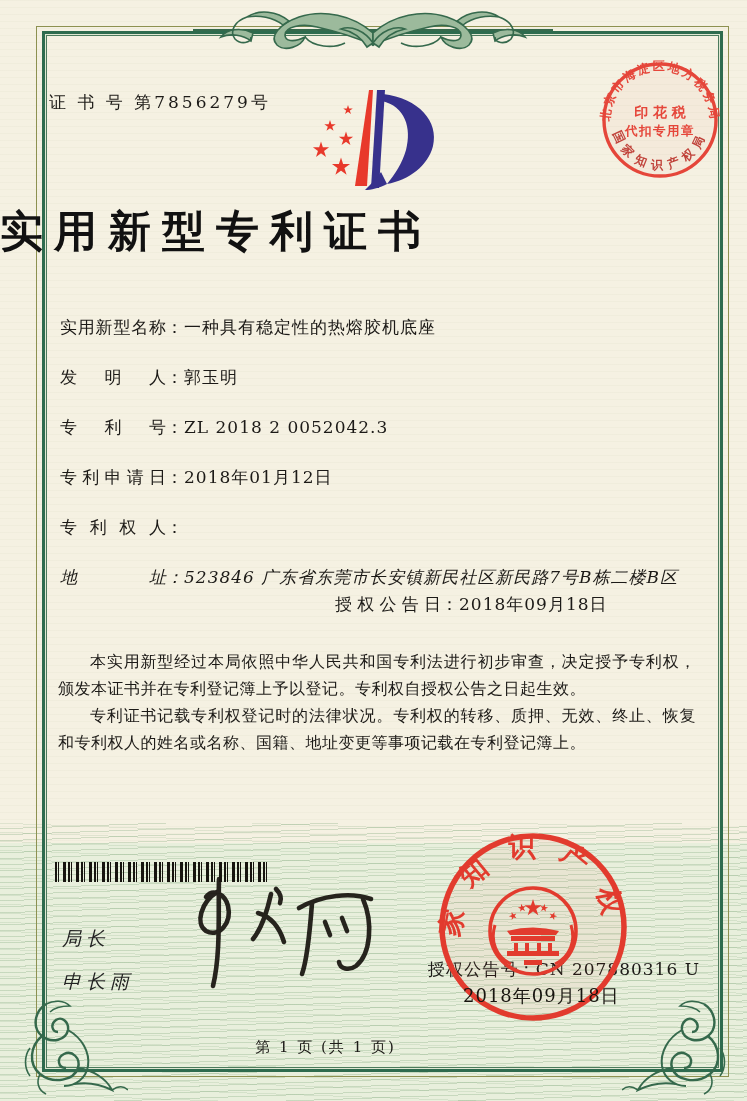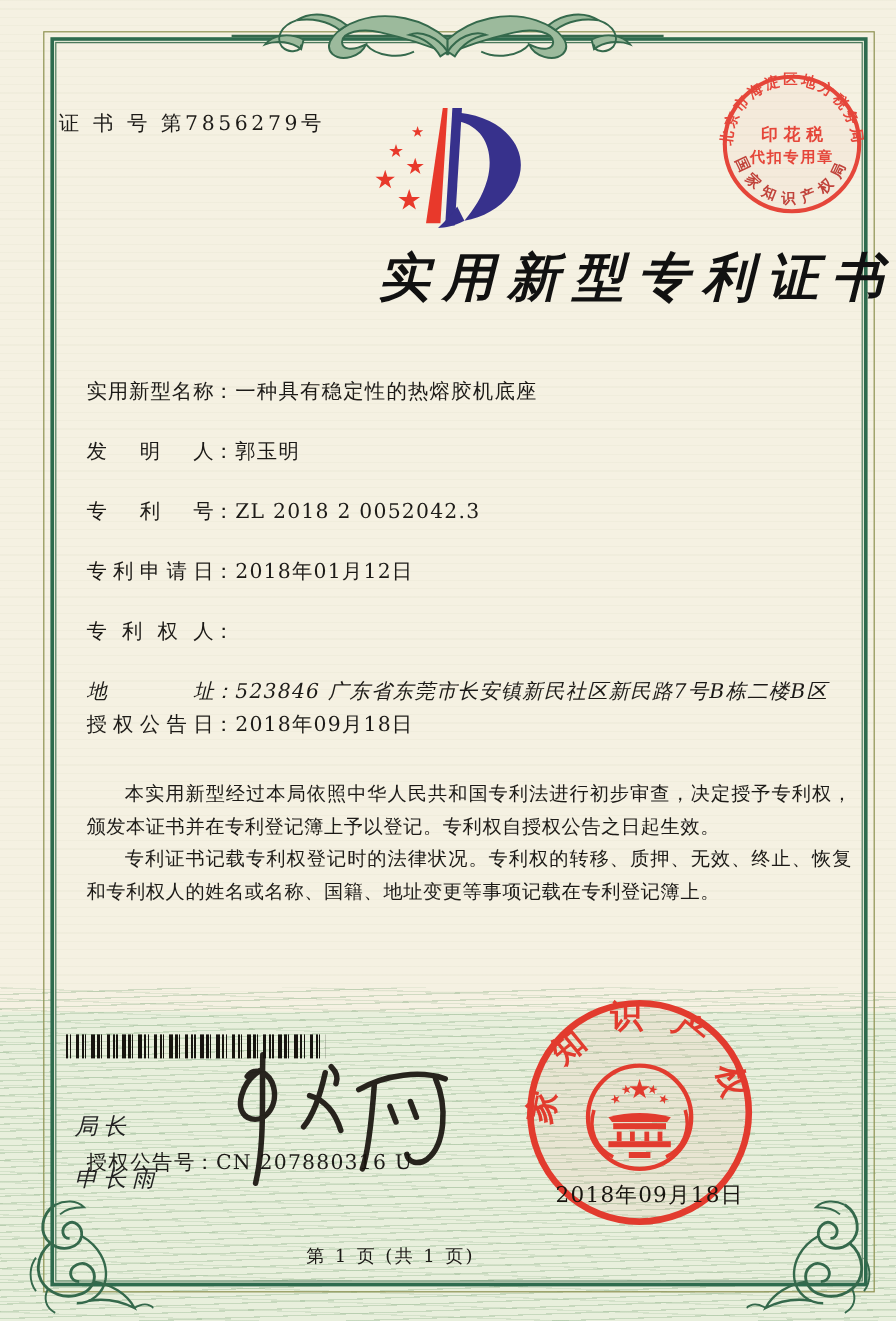--- a/index.html
+++ b/index.html
@@ -27,36 +27,36 @@
       repeating-linear-gradient(178deg, rgba(122,164,118,.30) 0 1px, transparent 1px 6px),
       repeating-linear-gradient(182deg, rgba(122,164,118,.18) 0 1px, transparent 1px 9px);
   }
   
   .frame-outer{position:absolute;left:36px;top:26px;right:33px;bottom:24px;border:1px solid #8d9150;}
   .frame-inner{position:absolute;left:42px;top:31px;right:39px;bottom:29px;border:3px solid #2e6b4e;box-shadow:inset 0 0 0 1px #dfe7d2, inset 0 0 0 2px #4c7a5c;}
 
   .cert-no{position:absolute;left:49px;top:91px;font-size:17px;letter-spacing:3px;}
   .logo{position:absolute;left:299px;top:84px;}
   .title{
-    position:absolute;left:0;top:203px;width:747px;text-align:right;
-    font-size:43px;font-weight:bold;letter-spacing:11px;color:#111;font-style:italic;
+    position:absolute;left:0;top:203px;width:747px;text-align:left;
+    font-size:43px;font-weight:bold;letter-spacing:11px;color:#111;
   }
 
   .fields{position:absolute;left:60px;top:314px;width:640px;font-size:17px;}
-  .frow{line-height:27px;margin-bottom:23px;display:flex;align-items:flex-start;margin-left:12px;}
+  .frow{line-height:27px;margin-bottom:23px;display:flex;align-items:flex-end;}
   .frow.address{margin-bottom:0;font-style:italic;}
   .flabel{display:inline-block;width:106px;flex:0 0 106px;text-align:justify;text-align-last:justify;}
   .fcolon{flex:0 0 18px;}
   .fvalue{letter-spacing:1px;}
   .grant-row{display:flex;flex-direction:column;}
   .grant-left{display:flex;width:365px;flex:0 0 365px;}
   .grant-right{display:flex;}
   .grant-right .flabel{width:90px;flex:0 0 90px;}
 
-  .body-text{position:absolute;left:72px;top:648px;width:638px;font-size:16px;line-height:27px;text-align:justify;}
+  .body-text{position:absolute;left:58px;top:648px;width:638px;font-size:16px;line-height:27px;text-align:justify;}
   .body-text p{margin:0;text-indent:2em;letter-spacing:.5px;}
 
   .barcode{
     position:absolute;left:55px;top:862px;width:216px;height:20px;
     background:repeating-linear-gradient(90deg,#17140f 0 2px,transparent 2px 3px,#17140f 3px 4px,transparent 4px 8px,#17140f 8px 11px,transparent 11px 13px);
   }
 
   .signoff{position:absolute;left:62px;top:926px;font-family:"Liberation Sans","DejaVu Sans",sans-serif;font-size:19px;letter-spacing:5px;color:#222;font-style:italic;}
   .signoff .name{margin-top:17px;}
   .signature{position:absolute;left:183px;top:872px;}

